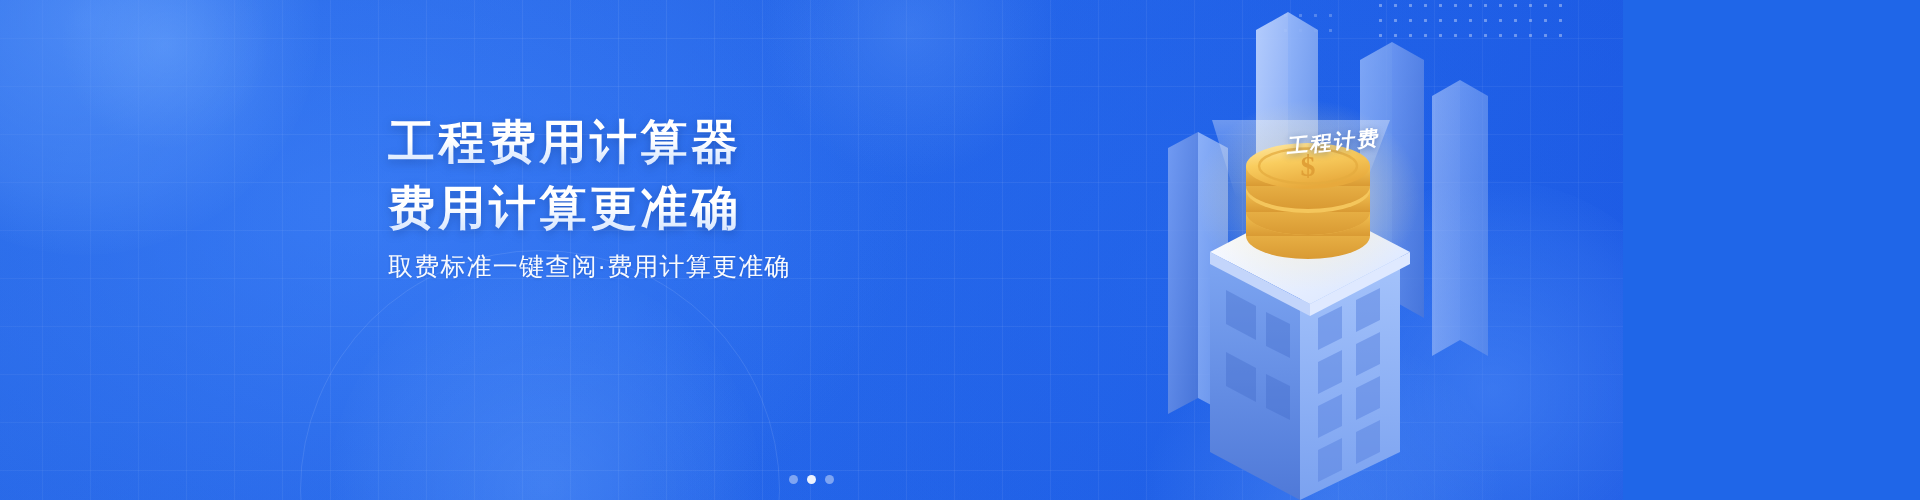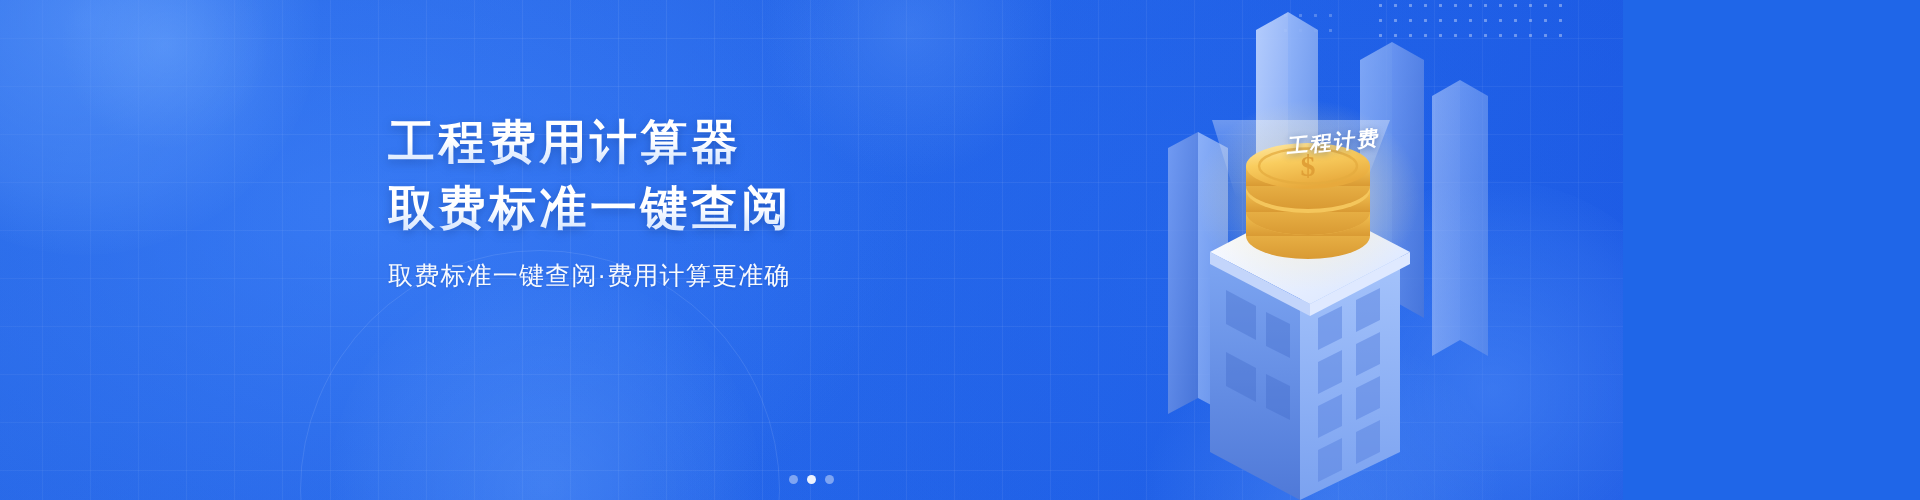--- a/index.html
+++ b/index.html
@@ -156,22 +156,22 @@
   <div class="blob blob-bl"></div>
   <div class="blob blob-bl-ring"></div>
   <div class="blob blob-r"></div>
   <div class="blob blob-br"></div>
 
   <div class="dots dots-tr"></div>
   <div class="dots dots-tr2"></div>
 
   <div class="content">
     <div class="headline l1">工程费用计算器</div>
-    <div class="headline l2">取费标准一键查阅</div>
-    <div class="sub" style="margin-top:17px;">取费标准一键查阅·费用计算更准确</div>
+    <div class="headline l2">费用计算更准确</div>
+    <div class="sub" style="margin-top:8px;">取费标准一键查阅·费用计算更准确</div>
   </div>
 
   <div class="art">
     <svg width="520" height="500" viewBox="0 0 520 500">
       <defs>
         <linearGradient id="gBarA" x1="0" y1="0" x2="1" y2="1">
           <stop offset="0%" stop-color="#9dbdfb"></stop>
           <stop offset="100%" stop-color="#6e97ea"></stop>
         </linearGradient>
         <linearGradient id="gBarB" x1="0" y1="0" x2="1" y2="1">

